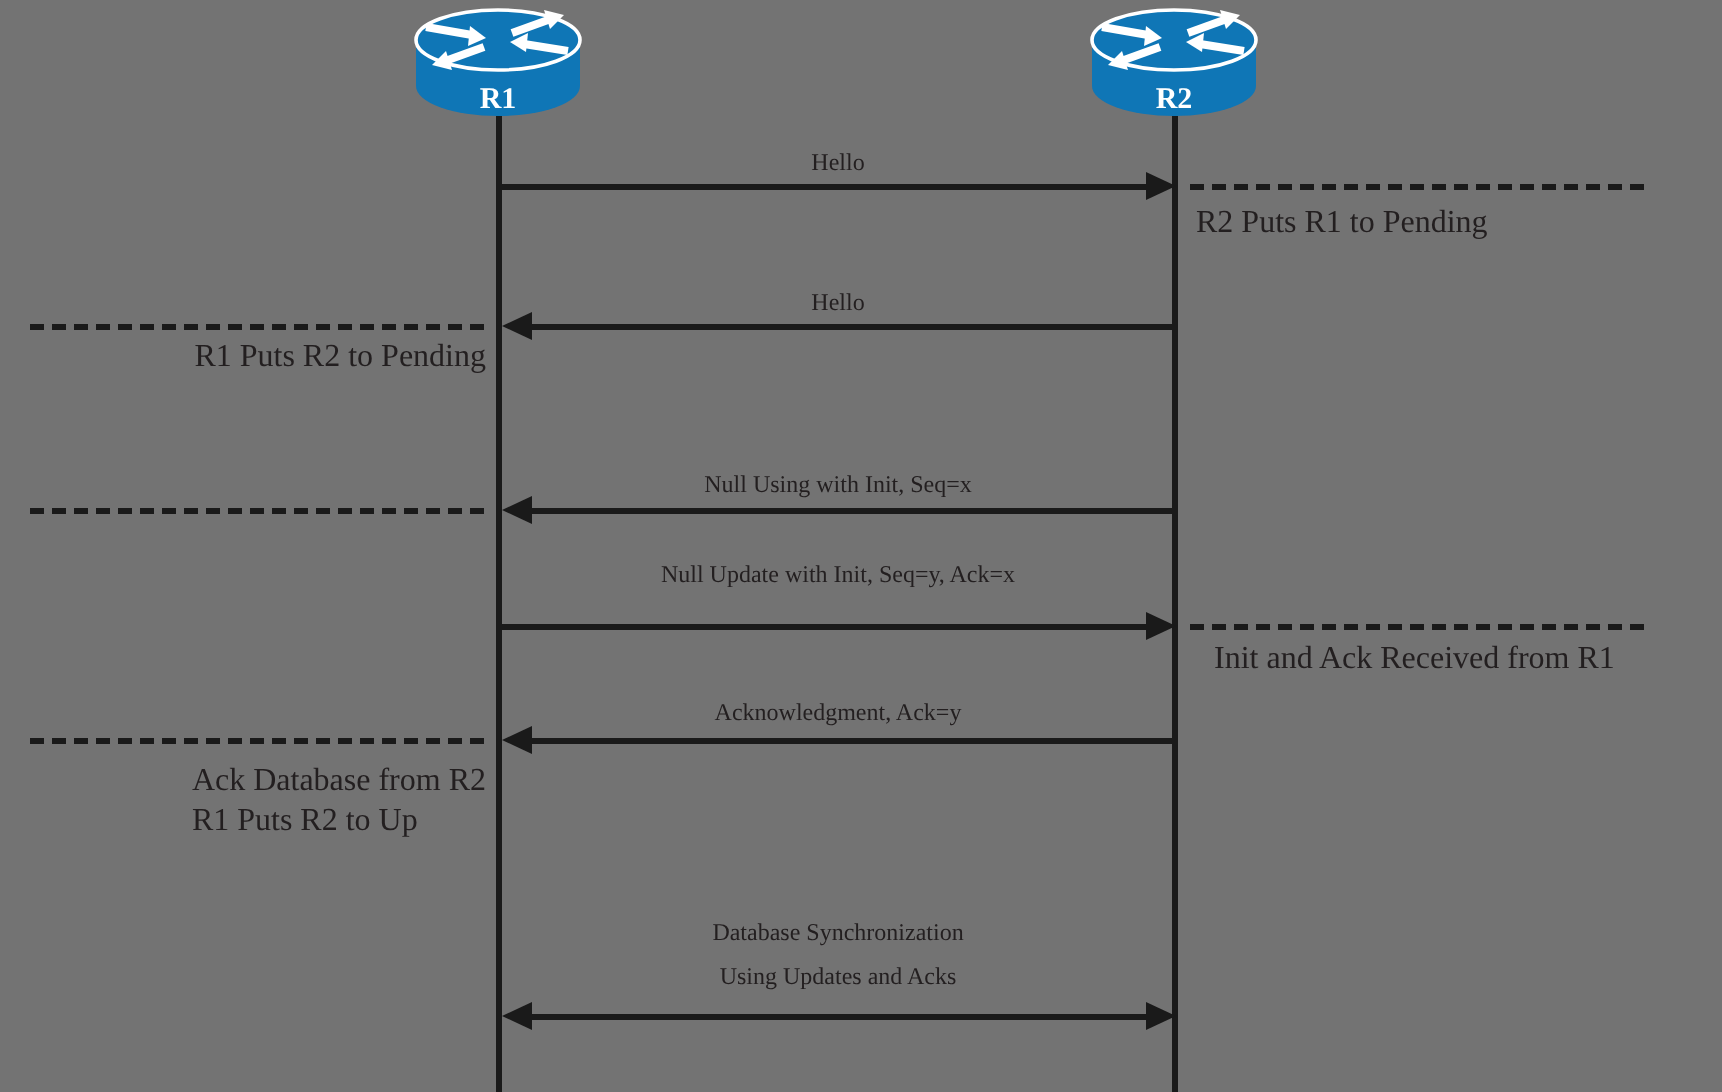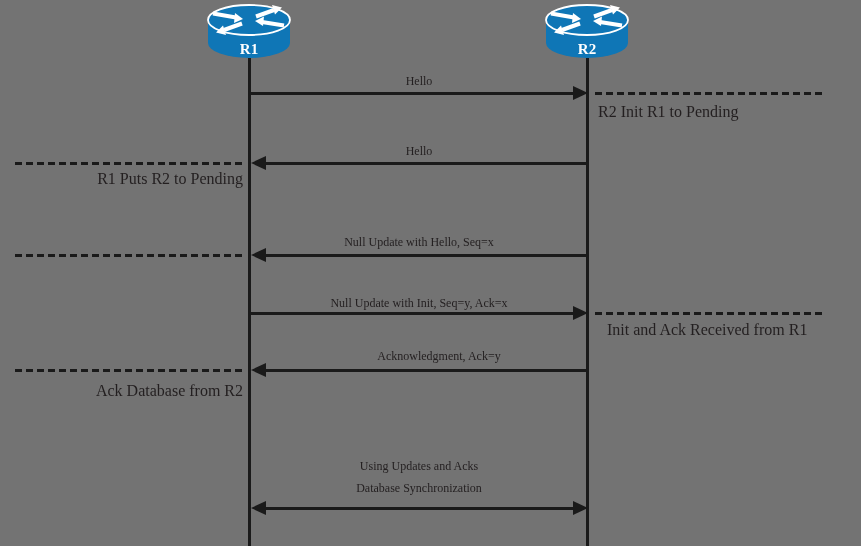--- a/index.html
+++ b/index.html
@@ -108,66 +108,67 @@
   <div class="lifeline" style="left:248px;"></div>
   <div class="lifeline" style="left:586px;"></div>
 
   <div class="msg-label" style="top:70px;">Hello</div>
   <div class="shaft" style="left:251px; top:91.5px; width:322px;"></div>
   <div class="head to-right" style="left:573px; top:86px;"></div>
 
   <div class="event right-side" style="top:91.5px;">
     <div class="dash"></div>
     <div class="event-label" style="margin-top:7px;">
-      <span>R2 Init R1 to Pending</span>
+      <span>R2 Puts R1 to Pending</span>
     </div>
   </div>
 
   <div class="msg-label" style="top:140px;">Hello</div>
   <div class="shaft" style="left:265px; top:161.5px; width:322px;"></div>
   <div class="head to-left" style="left:251px; top:156px;"></div>
 
   <div class="event left-side" style="top:161.5px;">
     <div class="dash"></div>
     <div class="event-label" style="margin-top:4px;">
       <span>R1 Puts R2 to Pending</span>
     </div>
   </div>
 
-  <div class="msg-label" style="top:231px;">Null Update with Hello, Seq=x</div>
+  <div class="msg-label" style="top:231px;">Null Using with Init, Seq=x</div>
   <div class="shaft" style="left:265px; top:253.5px; width:322px;"></div>
   <div class="head to-left" style="left:251px; top:248px;"></div>
 
   <div class="event left-side" style="top:253.5px;">
     <div class="dash"></div>
   </div>
 
-  <div class="msg-label" style="top:292px;">Null Update with Init, Seq=y, Ack=x</div>
+  <div class="msg-label" style="top:276px;">Null Update with Init, Seq=y, Ack=x</div>
   <div class="shaft" style="left:251px; top:311.5px; width:322px;"></div>
   <div class="head to-right" style="left:573px; top:306px;"></div>
 
   <div class="event right-side" style="top:311.5px;">
     <div class="dash"></div>
     <div class="event-label" style="margin-top:5px;margin-left:12px;">
       <span>Init and Ack Received from R1</span>
     </div>
   </div>
 
-  <div class="msg-label" style="top:345px;margin-left:20px;">Acknowledgment, Ack=y</div>
+  <div class="msg-label" style="top:345px;">Acknowledgment, Ack=y</div>
   <div class="shaft" style="left:265px; top:368.5px; width:322px;"></div>
   <div class="head to-left" style="left:251px; top:363px;"></div>
 
   <div class="event left-side" style="top:368.5px;">
     <div class="dash"></div>
     <div class="event-label" style="margin-top:9px;">
       <span>Ack Database from R2</span>
+      <span>R1 Puts R2 to Up</span>
     </div>
   </div>
 
   <div class="msg-label" style="top:455px;">
+    <span>Database Synchronization</span>
     <span>Using Updates and Acks</span>
-    <span>Database Synchronization</span>
   </div>
   <div class="shaft" style="left:266px; top:506.5px; width:307px;"></div>
   <div class="head to-left" style="left:251px; top:501px;"></div>
   <div class="head to-right" style="left:573px; top:501px;"></div>
 
 </div>
 
 </body></html>

